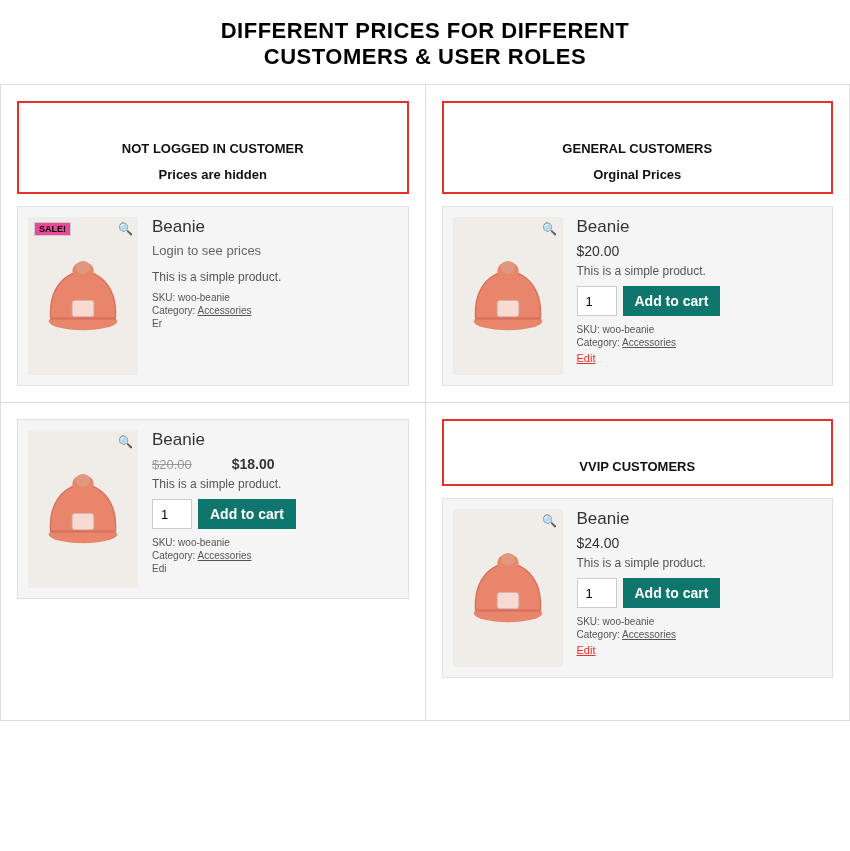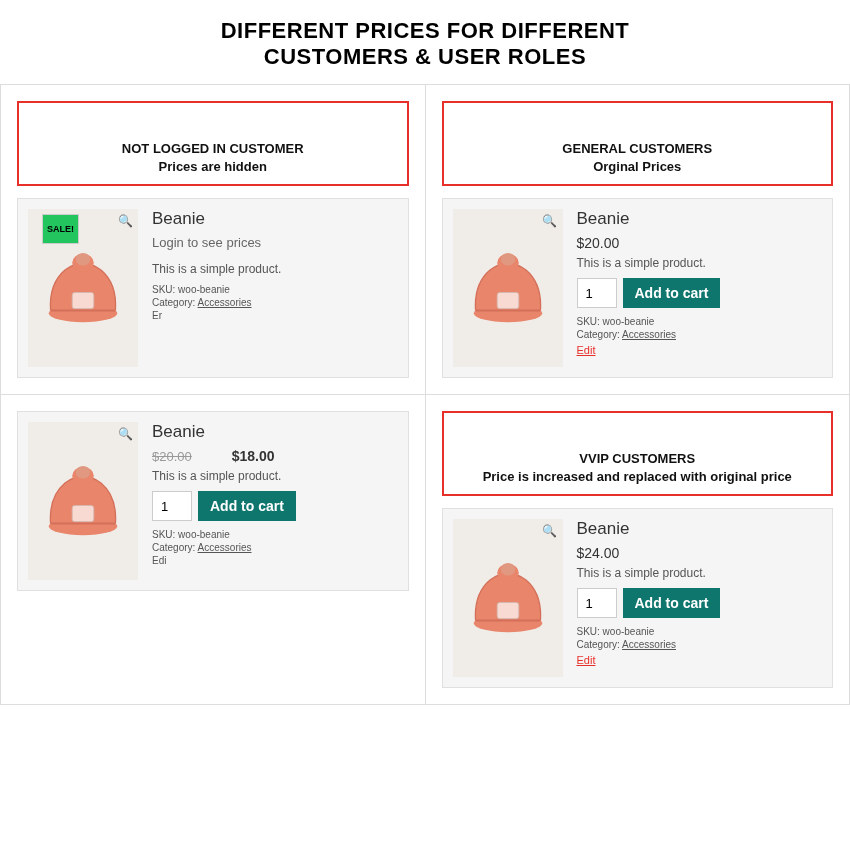--- a/index.html
+++ b/index.html
@@ -40,21 +40,21 @@
       font-weight: 900;
       font-size: 13px;
       text-transform: uppercase;
       color: #111;
       margin-top: 28px;
     }
     .label-box .role-sub {
       font-weight: 700;
       font-size: 13px;
       color: #111;
-      margin-top: 3px;
+      margin-top: 11px;
     }
     .product-card {
       display: flex;
       flex-direction: row;
       background: #f5f5f5;
       border: 1px solid #e0e0e0;
       padding: 10px;
       position: relative;
       min-height: 180px;
     }
@@ -71,25 +71,25 @@
     .zoom-icon {
       position: absolute;
       top: 5px;
       right: 5px;
       font-size: 12px;
       color: #555;
     }
     .sale-badge {
       position: absolute;
       top: 5px;
-      left: 14px;
-      background: #22c55e;
+      left: 6px;
+      background: #ec4899;
       border: 1px solid #ccc;
       font-size: 9px;
-      padding: 9px 4px;
+      padding: 1px 4px;
       font-weight: bold;
     }
     .product-info {
       flex: 1;
     }
     .product-name {
       font-size: 17px;
       font-weight: 400;
       color: #333;
       margin-bottom: 6px;
@@ -264,21 +264,20 @@
         <div class="meta">SKU: woo-beanie</div>
         <div class="meta">Category: <a>Accessories</a></div>
         <div class="meta">Edi</div>
       </div>
     </div>
   </div>
 
   <div class="cell">
     <div class="label-box">
       <div class="role-title">VVIP CUSTOMERS</div>
-      <div class="role-sub">Price is increased and replaced with original price</div>
     </div>
     <div class="product-card">
       <div class="product-image">
         <span class="zoom-icon">🔍</span>
         <svg class="hat-svg" viewBox="0 0 100 100">
           <ellipse cx="50" cy="78" rx="38" ry="10" fill="#e8856a"></ellipse>
           <path d="M14 75 Q12 45 30 30 Q50 15 70 30 Q88 45 86 75 Z" fill="#e8856a"></path>
           <path d="M14 75 Q12 45 30 30 Q50 15 70 30 Q88 45 86 75" fill="none" stroke="#d4705a" stroke-width="1.5"></path>
           <ellipse cx="50" cy="22" rx="12" ry="10" fill="#e8856a"></ellipse>
           <ellipse cx="50" cy="18" rx="8" ry="7" fill="#e09880"></ellipse>

